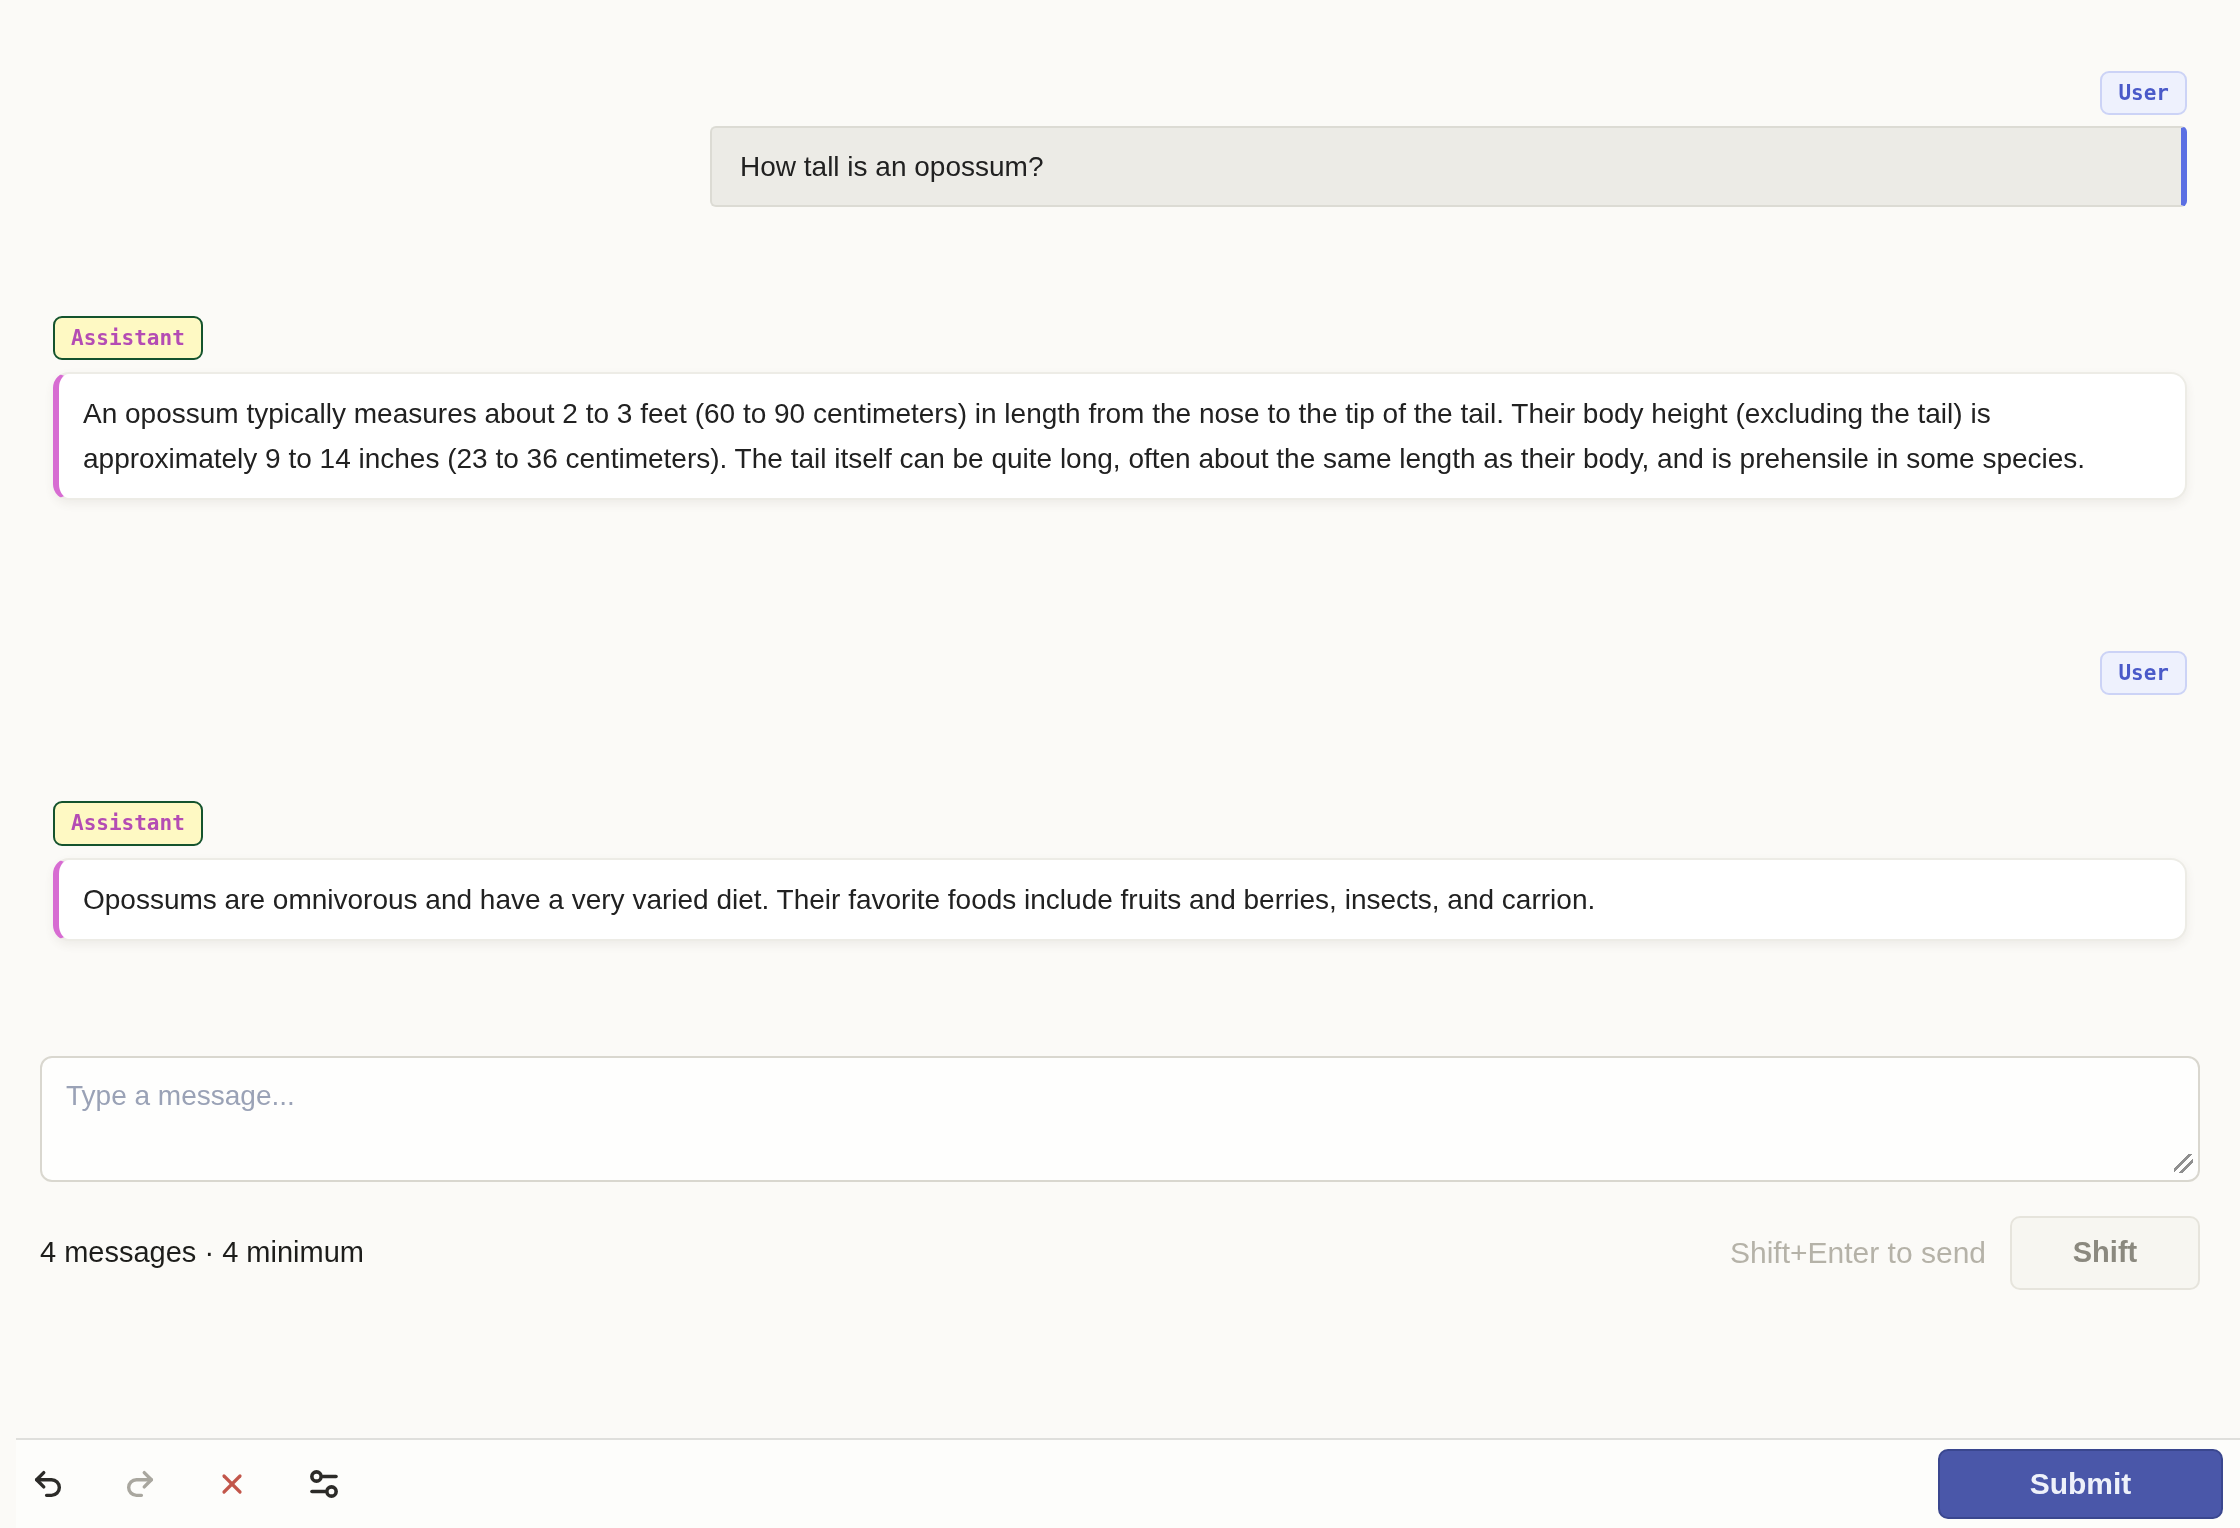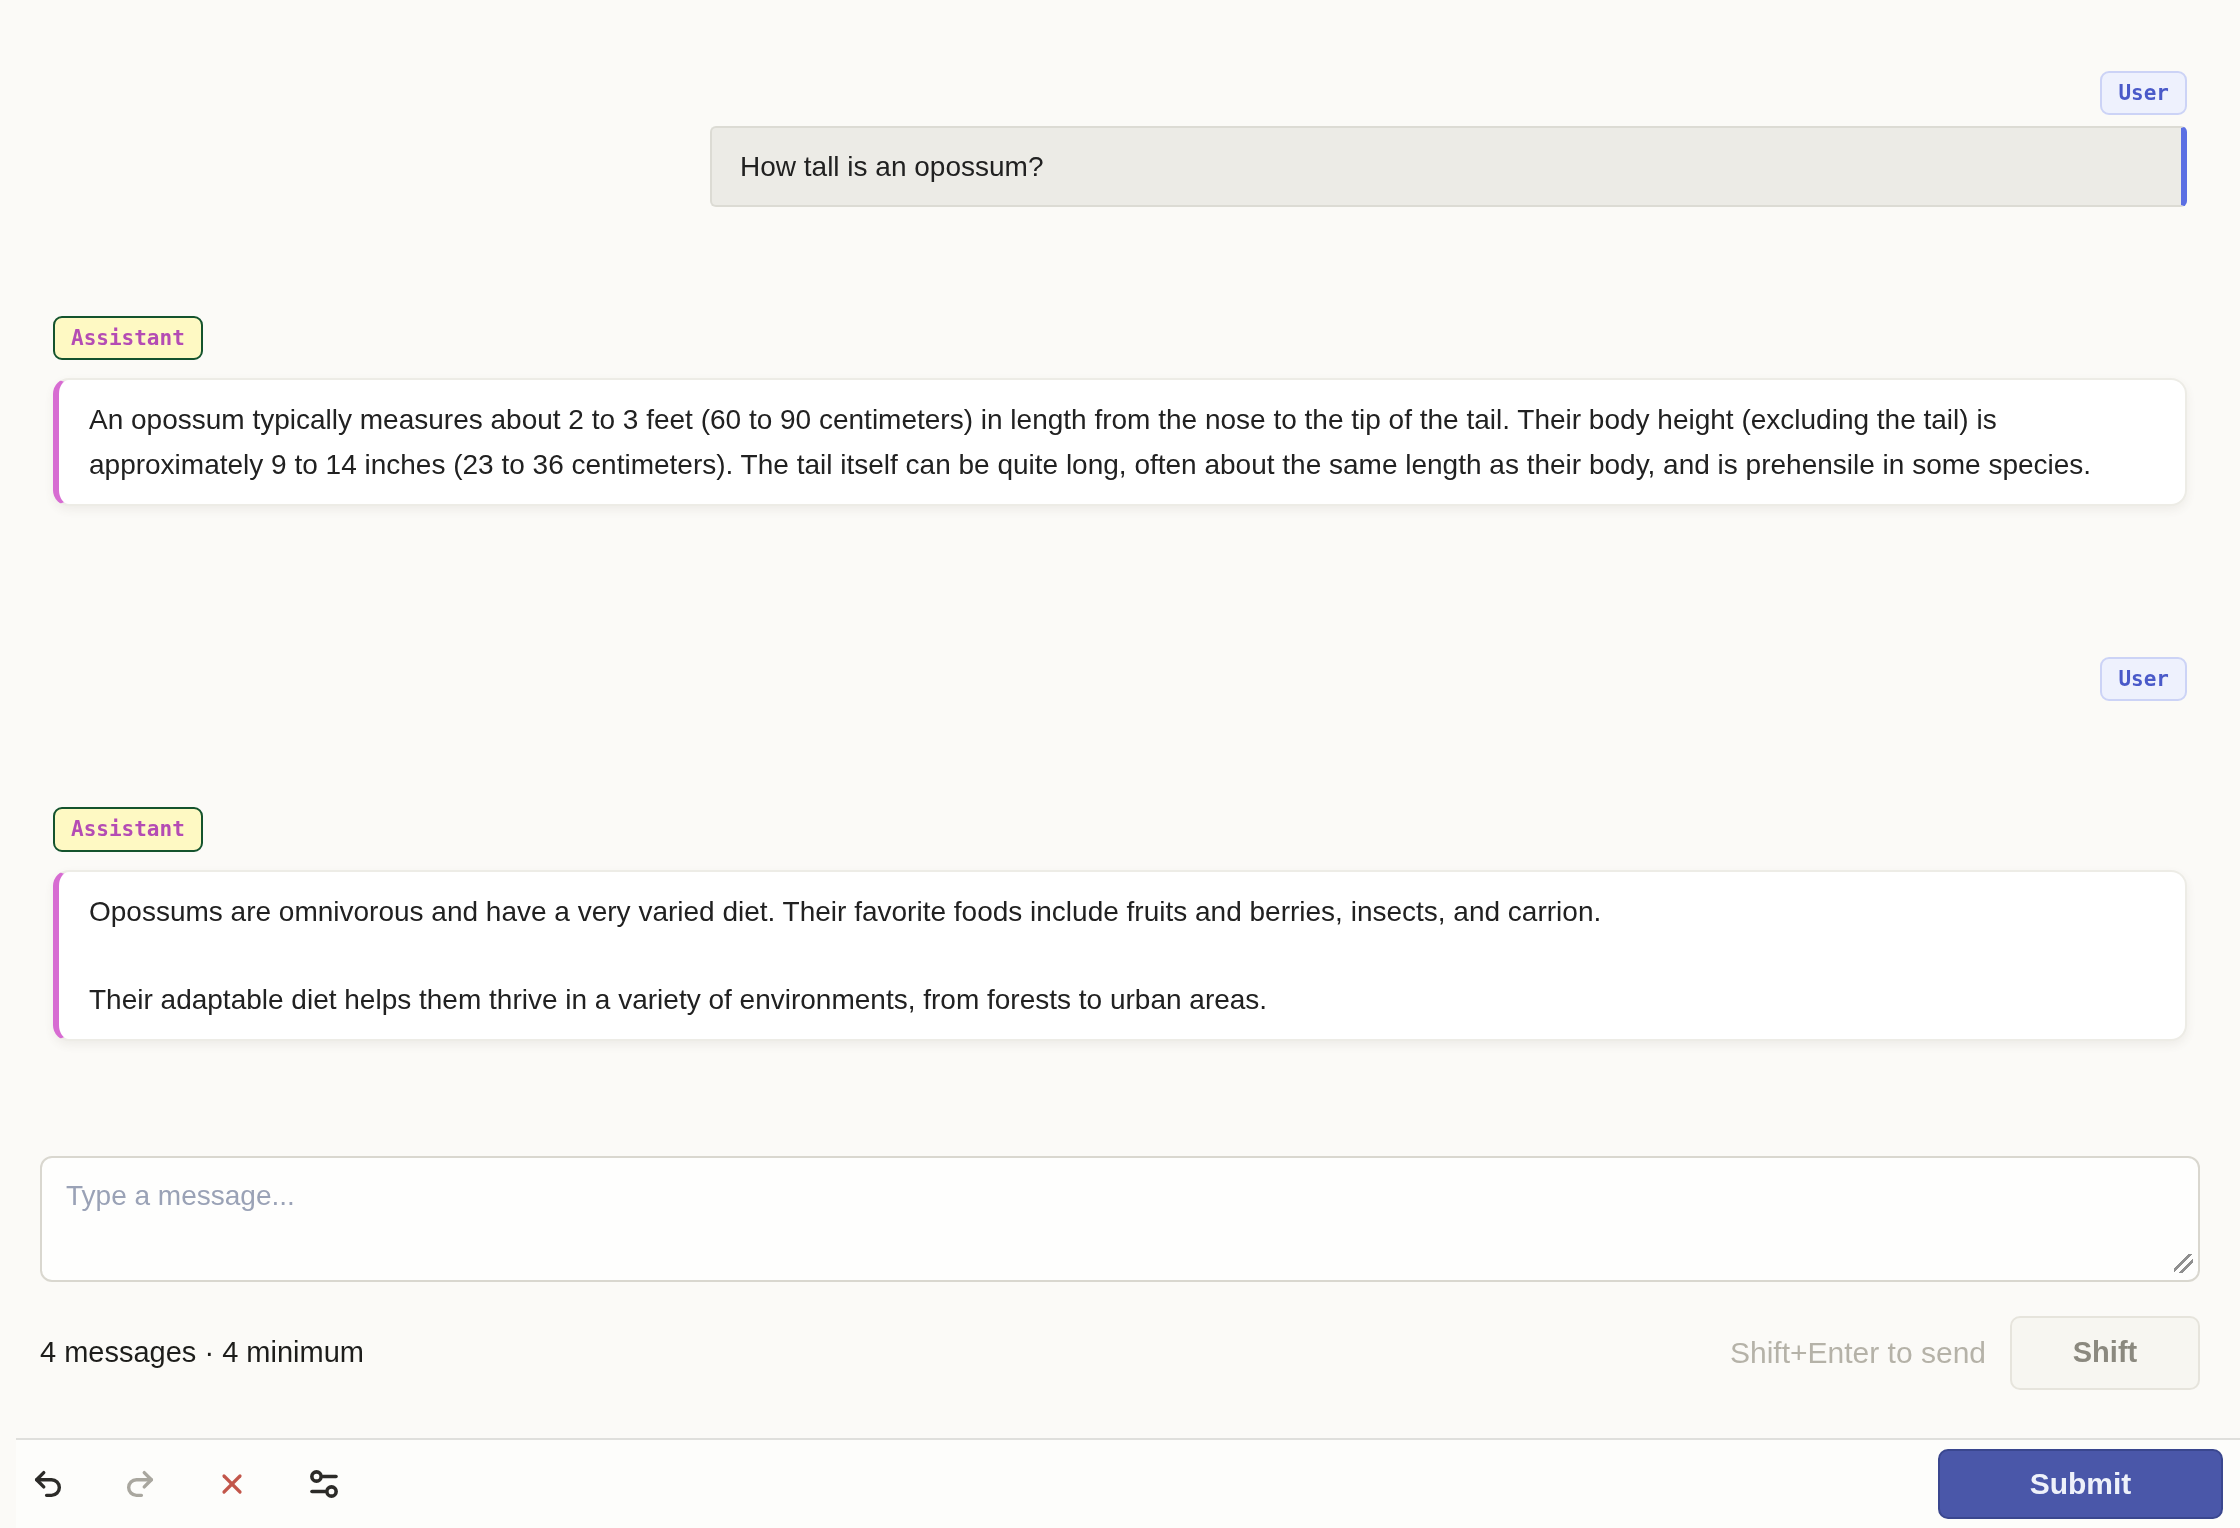--- a/index.html
+++ b/index.html
@@ -49,27 +49,27 @@
     border-right: 6px solid #5b6fe3;
     border-radius: 6px;
     padding: 22px 28px;
     font-size: 28px;
     line-height: 33px;
     display: flex;
     align-items: flex-end;
   }
 
   .bubble-assistant {
-    margin-top: 18px;
+    margin-top: 12px;
     width: 100%;
     background: #ffffff;
     border: 2px solid #edece6;
     border-left: 6px solid #d76cd2;
     border-radius: 16px;
-    padding: 17px 30px;
+    padding: 17px 24px;
     font-size: 28px;
     line-height: 45px;
     box-shadow: 0 4px 10px rgba(90, 80, 60, 0.08);
   }
   .bubble-assistant p { margin: 0; }
   .bubble-assistant p + p { margin-top: 43px; }
 
   .gap-a { margin-bottom: 109px; }
   .gap-b { margin-bottom: 106px; }
 
@@ -177,21 +177,20 @@
   </div>
 
   <div class="msg-group user gap-b">
     <span class="badge badge-user">User</span>
   </div>
 
   <div class="msg-group assistant">
     <span class="badge badge-assistant">Assistant</span>
     <div class="bubble-assistant">
       <p>Opossums are omnivorous and have a very varied diet. Their favorite foods include fruits and berries, insects, and carrion.</p>
-      <p>Their adaptable diet helps them thrive in a variety of environments, from forests to urban areas.</p>
     </div>
   </div>
 
 </div>
 
 <div class="composer">
   <div class="textarea-wrap">
     <textarea placeholder="Type a message..." style=""></textarea>
     <span class="resize-handle"></span>
   </div>

